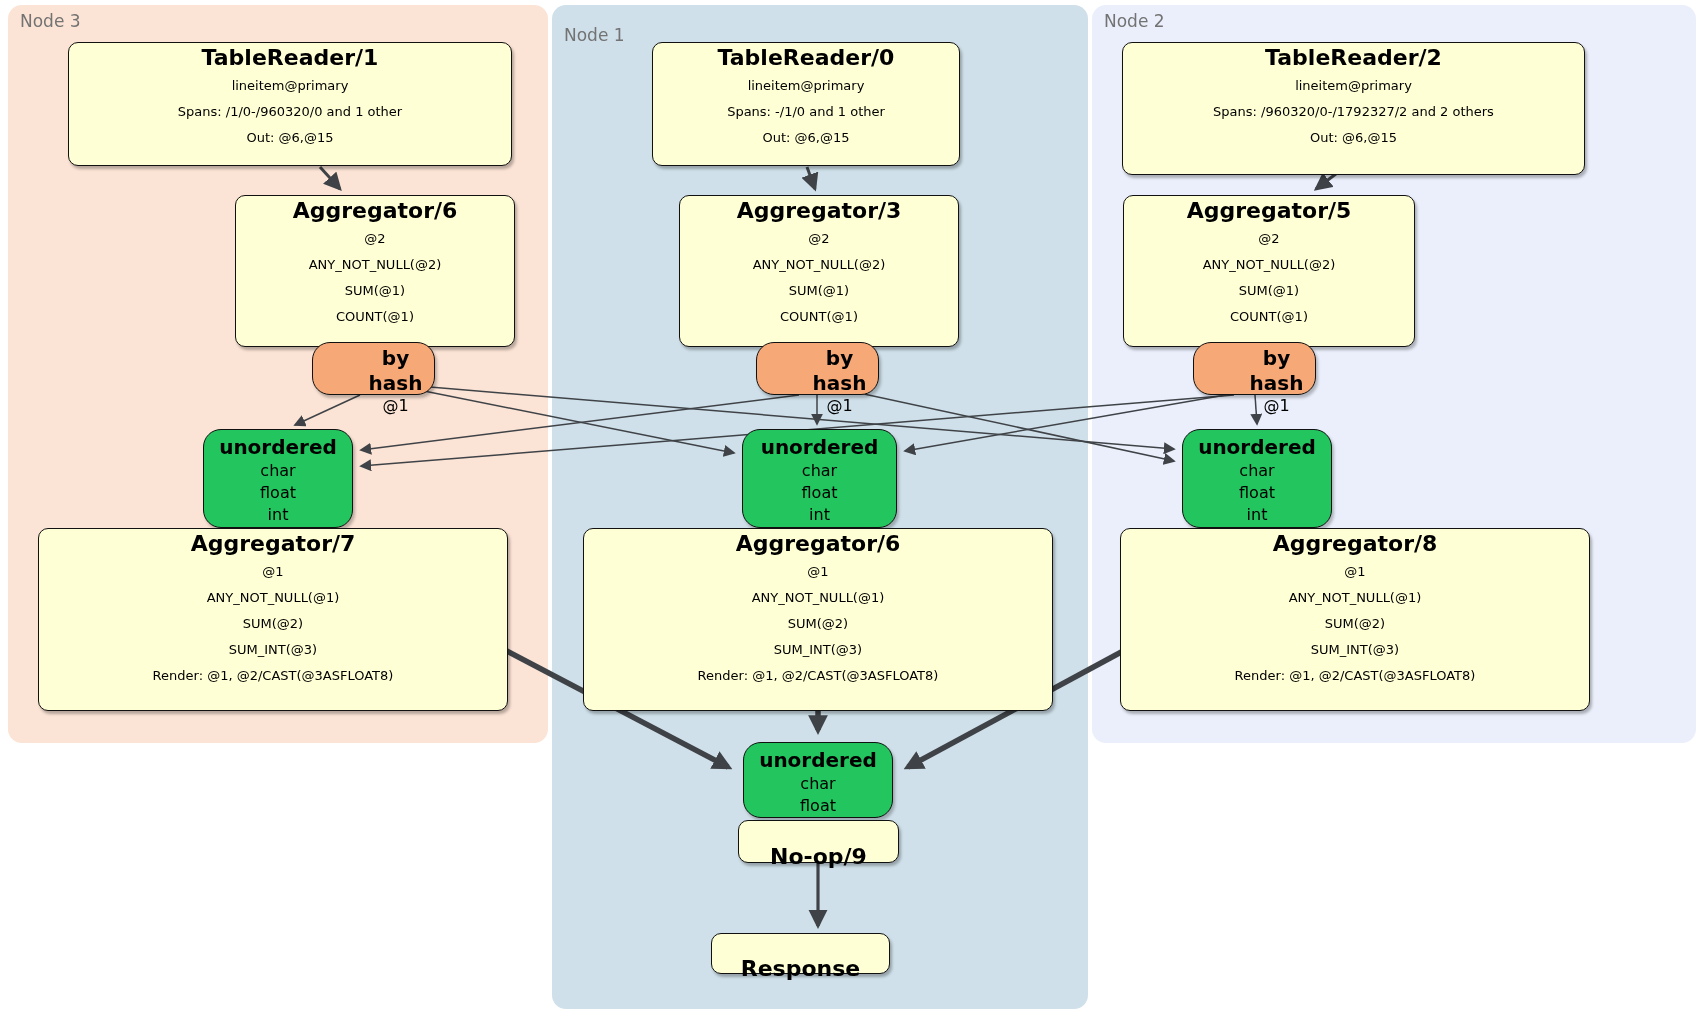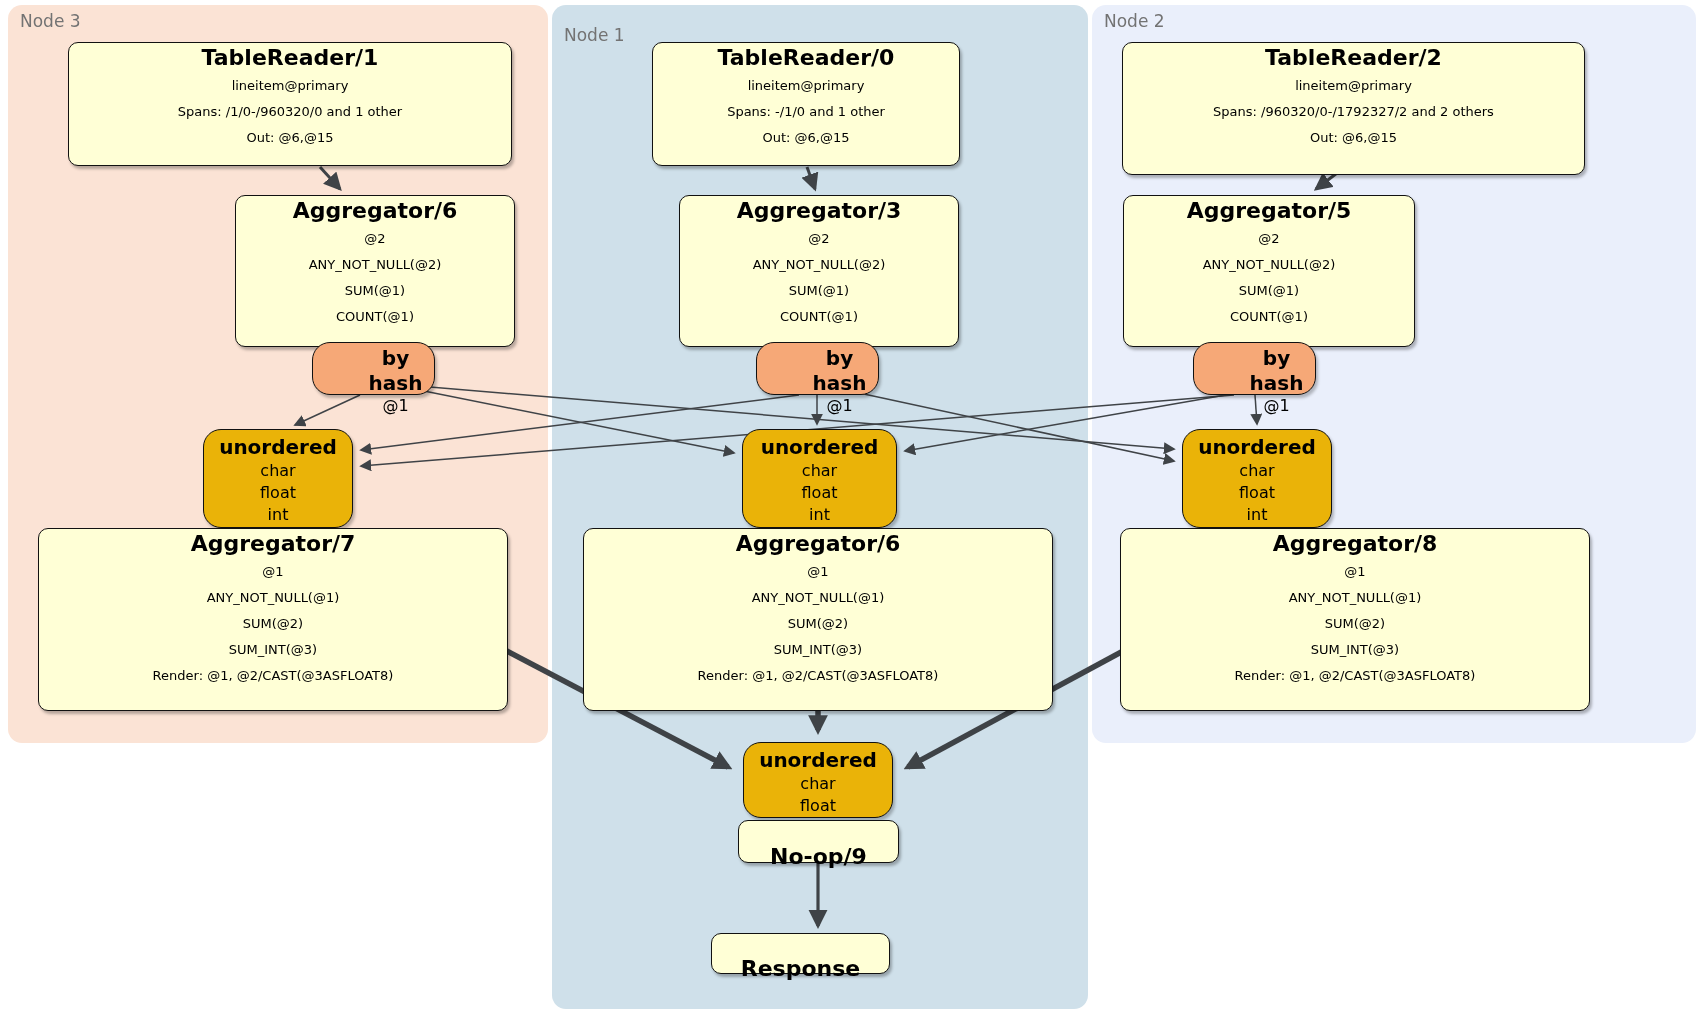--- a/index.html
+++ b/index.html
@@ -10,21 +10,21 @@
   svg.edges{position:absolute;left:0;top:0;pointer-events:none;}
   .box{position:absolute;background:#ffffd6;border:1.4px solid #111;border-radius:10px;
        box-shadow:2px 3px 3px rgba(0,0,0,0.28);text-align:center;box-sizing:border-box;
        }
   .box .title{font-size:22px;font-weight:bold;line-height:30px;white-space:nowrap;}
   .box .ln{font-size:13px;line-height:26px;white-space:nowrap;}
   .router{position:absolute;background:#f6a877;border:1.6px solid #111;border-radius:18px;
        box-shadow:2px 3px 3px rgba(0,0,0,0.25);text-align:center;box-sizing:border-box;padding-top:3px;padding-left:44px;}
   .router .title{font-size:20px;font-weight:bold;line-height:25px;}
   .router .ln{font-size:16px;line-height:20px;}
-  .sync{position:absolute;background:#eab308;border:1.6px solid #111;border-radius:18px;
+  .sync{position:absolute;background:#22c55e;border:1.6px solid #111;border-radius:18px;
        box-shadow:2px 3px 3px rgba(0,0,0,0.25);text-align:center;box-sizing:border-box;padding-top:4px;}
   .sync .title{font-size:20px;font-weight:bold;line-height:26px;}
   .sync .ln{font-size:16px;line-height:22px;}
   .small-box .title{line-height:32px;margin-top:17px;}
 </style>
 </head>
 <body>
 
 <div class="canvas">
 

